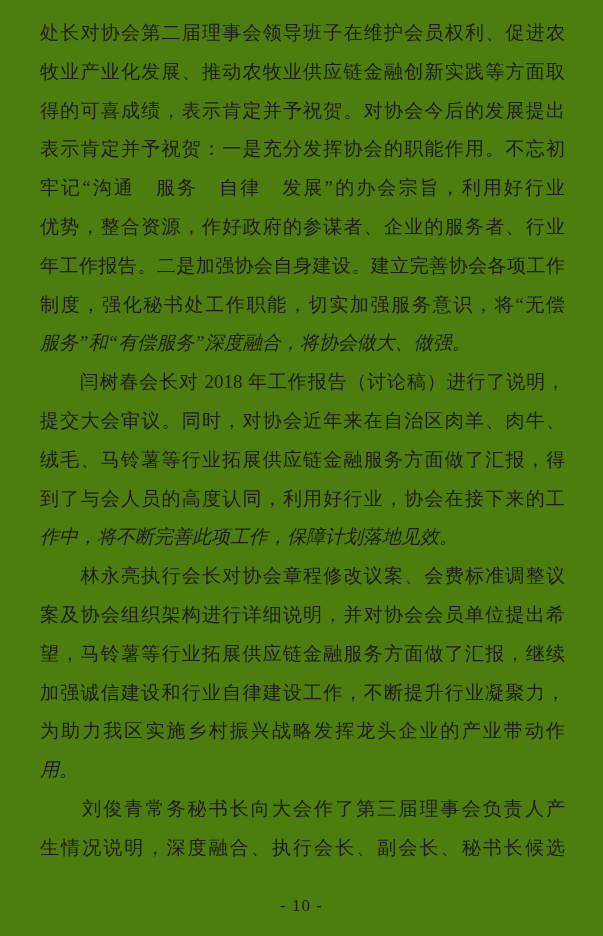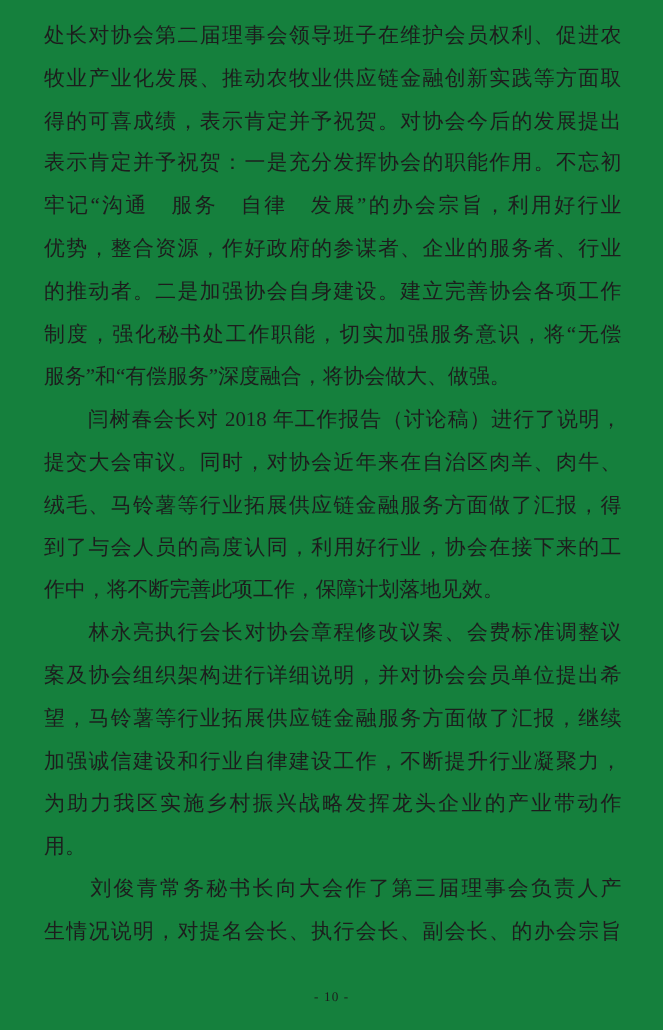--- a/index.html
+++ b/index.html
@@ -4,21 +4,21 @@
 <style>
   html, body {
     margin: 0;
     padding: 0;
     background: #ffffff;
   }
   .page {
     position: relative;
     width: 603px;
     height: 936px;
-    background: #15803d;
+    background: #4d7c0f;
     overflow: hidden;
     font-family: "Liberation Serif", "DejaVu Serif", serif;
     color: #1d1d1d;
   }
   .text-block {
     position: absolute;
     left: 40px;
     top: 14px;
     width: 525px;
   }
@@ -28,63 +28,64 @@
     font-size: 19px;
     letter-spacing: 0;
     text-align: justify;
     text-align-last: justify;
     -moz-text-align-last: justify;
     white-space: pre-wrap;
     overflow: hidden;
   }
   .line.para-end {
     text-align-last: left;
+    font-style: italic;
     -moz-text-align-last: left;
   }
   .page-number {
     position: absolute;
     left: 0;
     top: 894px;
     width: 100%;
     text-align: center;
-    font-size: 12px;
+    font-size: 17px;
     line-height: 24px;
     letter-spacing: 1px;
     color: #1d1d1d;
     font-family: Liberation Serif, serif;
   }
 </style>
 </head>
 <body>
 
 <div class="page">
   <div class="text-block">
 
     <div class="line">处长对协会第二届理事会领导班子在维护会员权利、促进农</div>
     <div class="line">牧业产业化发展、推动农牧业供应链金融创新实践等方面取</div>
     <div class="line">得的可喜成绩，表示肯定并予祝贺。对协会今后的发展提出</div>
     <div class="line">表示肯定并予祝贺：一是充分发挥协会的职能作用。不忘初心，</div>
     <div class="line">牢记“沟通　服务　自律　发展”的办会宗旨，利用好行业</div>
     <div class="line">优势，整合资源，作好政府的参谋者、企业的服务者、行业</div>
-    <div class="line">的推动者。二是加强协会自身建设。建立完善协会各项工作</div>
+    <div class="line">年工作报告。二是加强协会自身建设。建立完善协会各项工作</div>
     <div class="line">制度，强化秘书处工作职能，切实加强服务意识，将“无偿</div>
     <div class="line para-end">服务”和“有偿服务”深度融合，将协会做大、做强。</div>
 
     <div class="line">　　闫树春会长对 2018 年工作报告（讨论稿）进行了说明，</div>
     <div class="line">提交大会审议。同时，对协会近年来在自治区肉羊、肉牛、</div>
     <div class="line">绒毛、马铃薯等行业拓展供应链金融服务方面做了汇报，得</div>
     <div class="line">到了与会人员的高度认同，利用好行业，协会在接下来的工</div>
     <div class="line para-end">作中，将不断完善此项工作，保障计划落地见效。</div>
 
     <div class="line">　　林永亮执行会长对协会章程修改议案、会费标准调整议</div>
     <div class="line">案及协会组织架构进行详细说明，并对协会会员单位提出希</div>
     <div class="line">望，马铃薯等行业拓展供应链金融服务方面做了汇报，继续</div>
     <div class="line">加强诚信建设和行业自律建设工作，不断提升行业凝聚力，</div>
     <div class="line">为助力我区实施乡村振兴战略发挥龙头企业的产业带动作</div>
     <div class="line para-end">用。</div>
 
     <div class="line">　　刘俊青常务秘书长向大会作了第三届理事会负责人产</div>
-    <div class="line">生情况说明，对提名会长、执行会长、副会长、的办会宗旨</div>
+    <div class="line">生情况说明，深度融合、执行会长、副会长、秘书长候选</div>
 
   </div>
 
   <div class="page-number">- 10 -</div>
 </div>
 
 </body></html>

